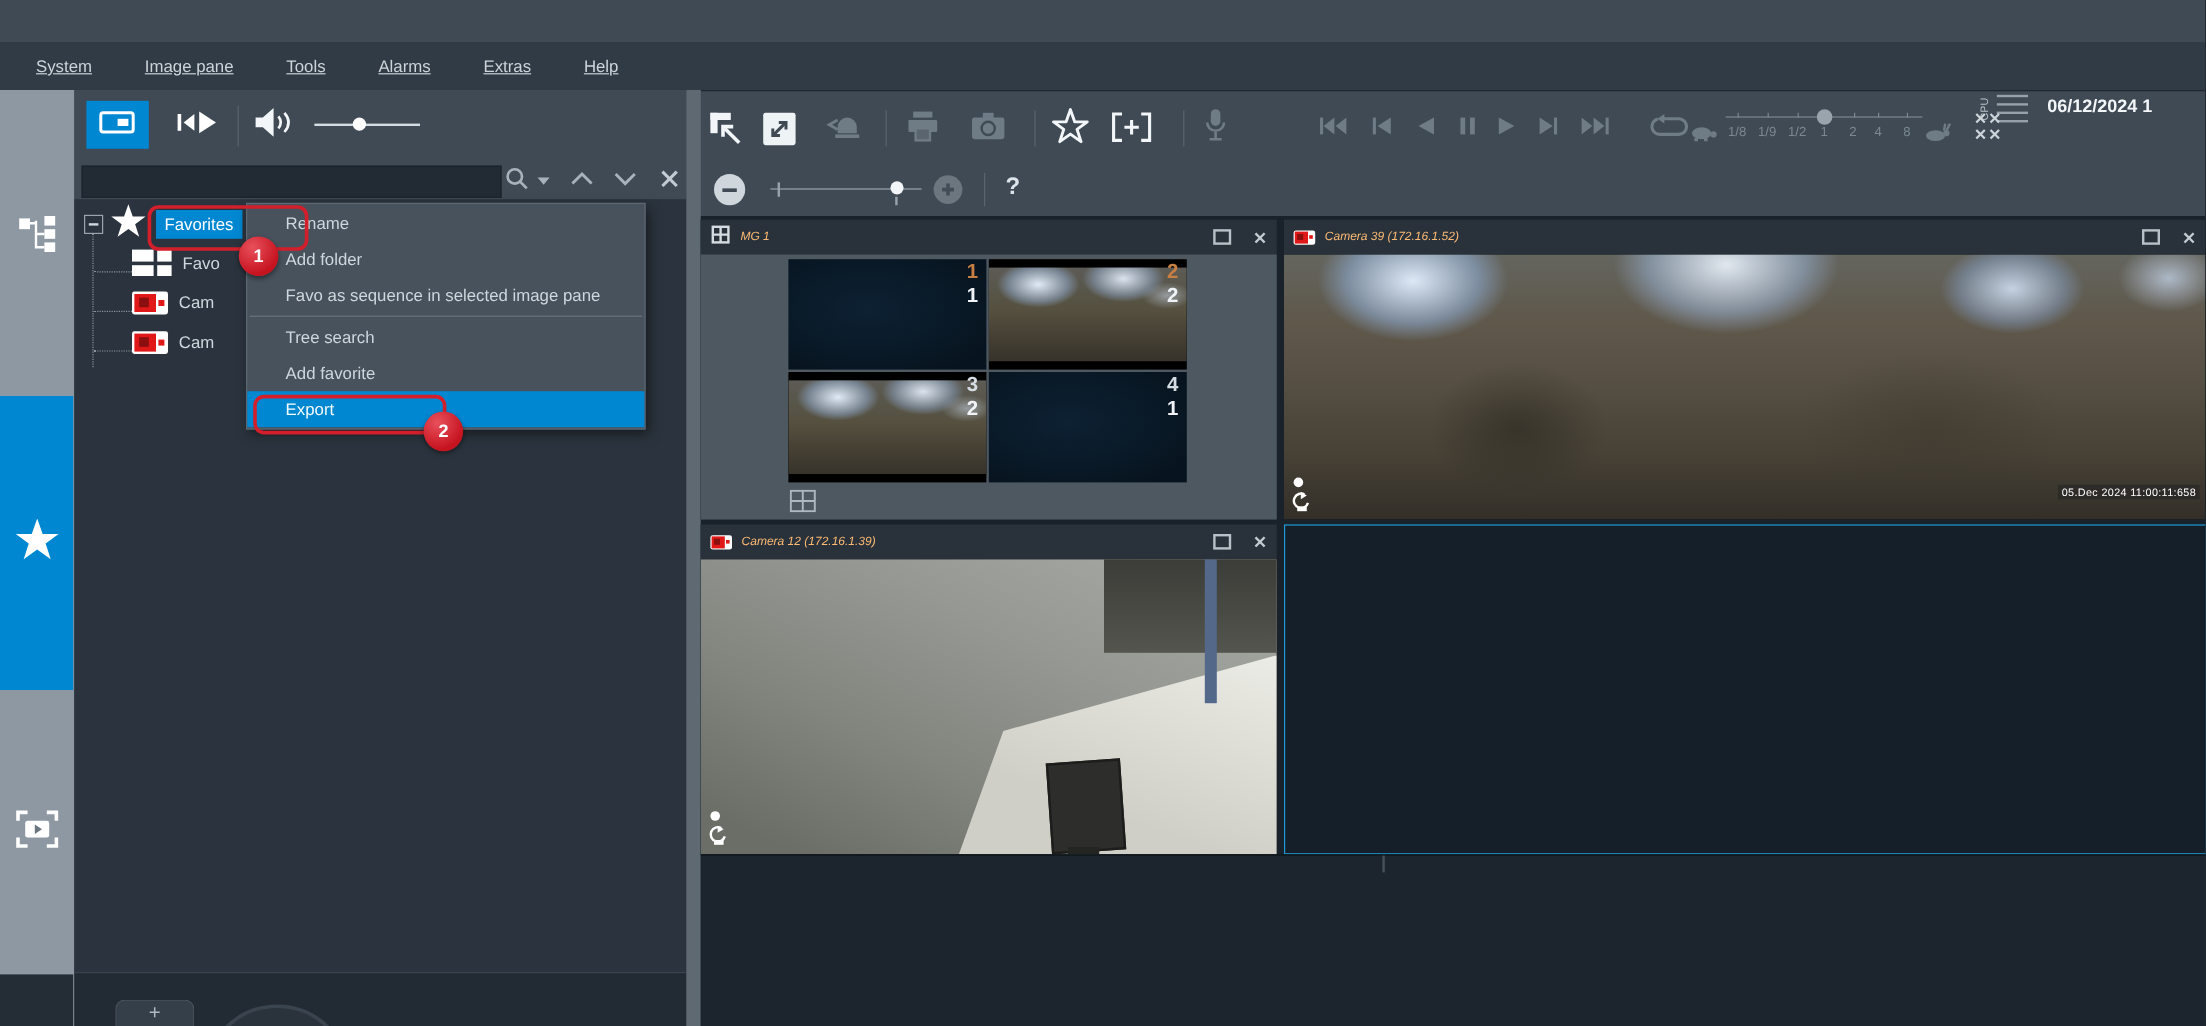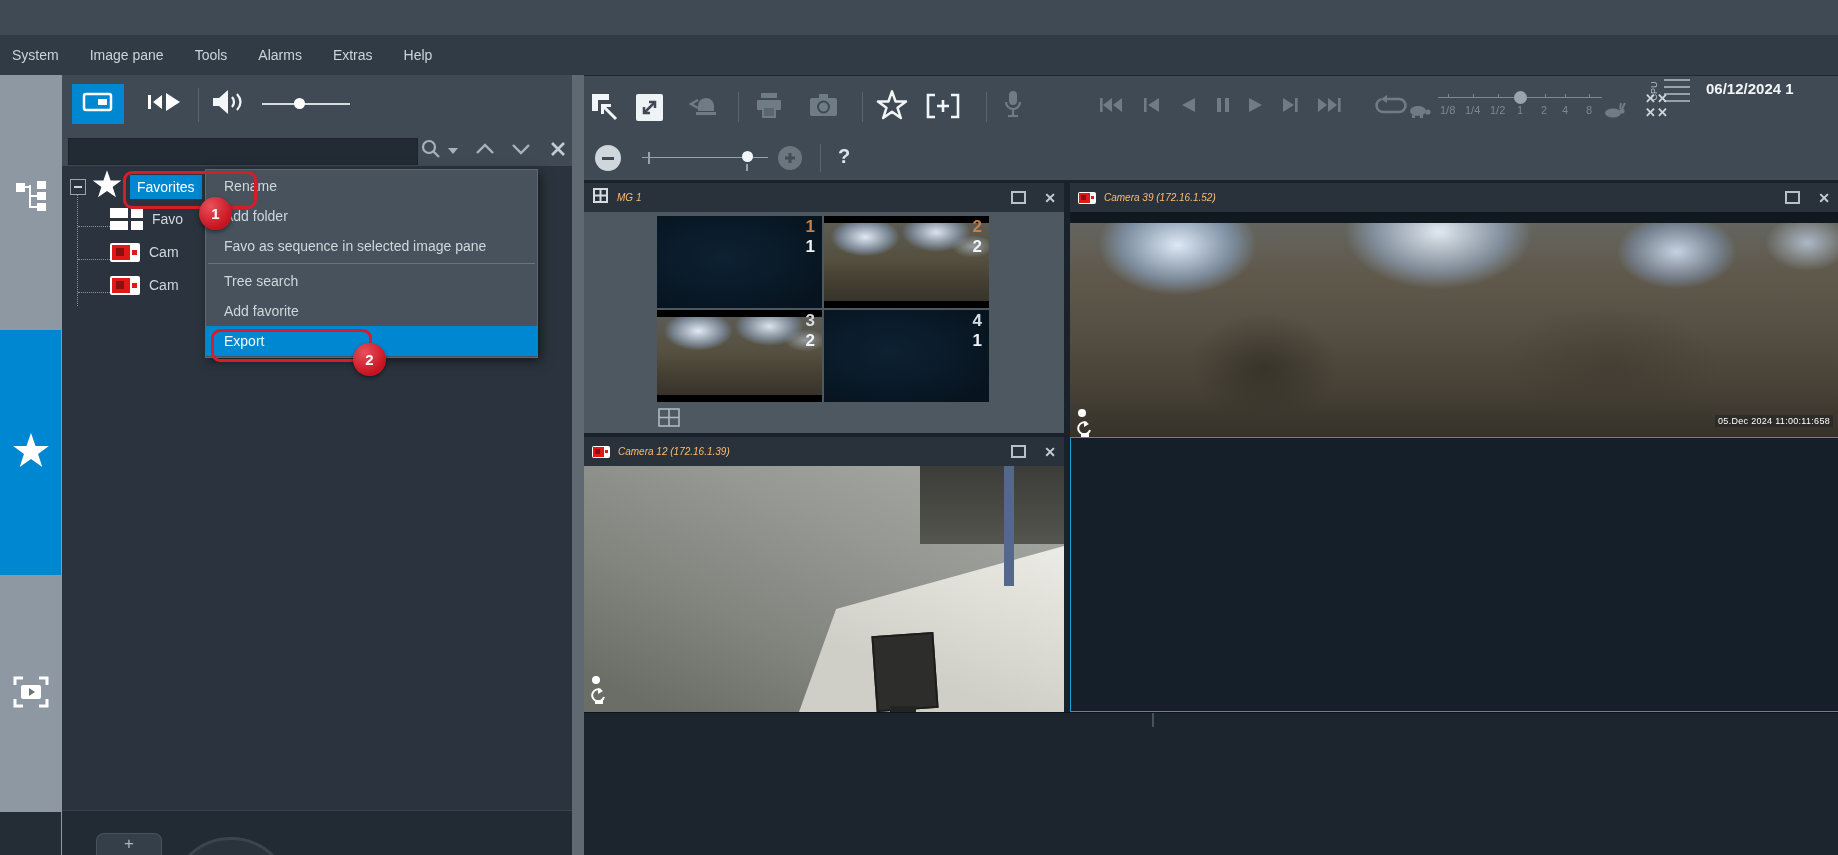--- a/index.html
+++ b/index.html
@@ -19,21 +19,21 @@
   .tree-area{position:absolute;left:0;top:91px;width:510px;height:644px;background:#2b343e;}
   .tree-bottom{position:absolute;left:0;top:735px;width:510px;height:45px;background:#222b33;border-top:1px solid #39434d;}
   .splitter{position:absolute;left:572px;top:75px;width:12px;height:780px;background:#5e6972;}
   .srch-ic{color:#a8b2ba;}
   .tree-label{font-size:14px;color:#cfd7de;white-space:nowrap;text-align:right;}
   .dotted-v{position:absolute;border-left:1px dotted #8a949e;width:0;}
   .dotted-h{position:absolute;border-top:1px dotted #8a949e;height:0;}
   
   .ctxmenu{position:absolute;left:205px;top:169px;width:331px;background:#47525c;border:1px solid #5d6872;
            box-shadow:3px 4px 10px rgba(0,0,0,.5);z-index:50;padding:1px 0;}
-  .ctx-item{height:30px;display:flex;align-items:center;padding-left:18px;font-size:14px;color:#cfd7de;}
+  .ctx-item{height:30px;display:flex;align-items:center;padding-left:32px;font-size:14px;color:#cfd7de;}
   .ctx-item.hl{background:#0087d1;color:#f2f9fd;}
   .ctx-sep{height:1px;background:#6a747e;margin:2px 2px;}
   
   .anno-rect{position:absolute;border:3px solid #d21f2b;border-radius:9px;z-index:60;}
   .anno-badge{position:absolute;width:33px;height:33px;border-radius:50%;z-index:61;
       background:radial-gradient(circle at 35% 28%,#e8505b,#c61320 70%);
       box-shadow:0 2px 4px rgba(0,0,0,.45);display:flex;align-items:center;justify-content:center;
       color:#fff;font-size:15px;font-weight:bold;}
   
   .tbtn{position:absolute;display:flex;align-items:center;justify-content:center;}
@@ -82,21 +82,21 @@
   .pane-sel{background:#141f29;border:1px solid #1f9cd8;}
   .bottomstrip{position:absolute;left:0;top:532px;width:1254px;height:143px;background:#1c252d;border-top:1px solid #0d141a;}
 </style>
 </head>
 <body>
 
 <div id="app">
 
 
   <div class="menubar">
-    <div style="display:flex;gap:27px;align-items:center;height:40px;padding-left:10px;">
+    <div style="display:flex;gap:40px;align-items:center;height:40px;padding-left:28px;text-decoration:underline;">
       <span class="menu-item">System</span>
       <span class="menu-item">Image pane</span>
       <span class="menu-item">Tools</span>
       <span class="menu-item">Alarms</span>
       <span class="menu-item">Extras</span>
       <span class="menu-item">Help</span>
     </div>
     <div class="abs" style="left:1650px;top:42px;width:46px;height:28px;">
       <span style="position:absolute;left:-6px;top:9px;font-size:9px;color:#b7c0c7;transform:rotate(-90deg);">CPU</span>
       <div style="position:absolute;left:14px;top:2px;width:26px;height:2px;background:#97a1aa;"></div>
@@ -391,21 +391,21 @@
   <div class="abs" style="left:1438px;top:97px;width:164px;height:1px;background:#7b8791;"></div>
   <span class="tick" style="left:1448px;"></span>
     <span class="tick" style="left:1473px;"></span>
     <span class="tick" style="left:1498px;"></span>
     <span class="tick" style="left:1520px;"></span>
     <span class="tick" style="left:1545px;"></span>
     <span class="tick" style="left:1565px;"></span>
     <span class="tick" style="left:1589px;"></span>
   <div class="abs" style="left:1514px;top:91px;width:13px;height:13px;border-radius:50%;background:#9aa4ad;"></div>
   <span class="speed-lbl" style="left:1440px;">1/8</span>
-  <span class="speed-lbl" style="left:1465px;">1/4</span>
+  <span class="speed-lbl" style="left:1465px;">1/9</span>
   <span class="speed-lbl" style="left:1490px;">1/2</span>
   <span class="speed-lbl" style="left:1517px;">1</span>
   <span class="speed-lbl" style="left:1541px;">2</span>
   <span class="speed-lbl" style="left:1562px;">4</span>
   <span class="speed-lbl" style="left:1586px;">8</span>
   <div class="tbtn" style="left:1602px;top:102px;">
     <svg width="24" height="16" viewBox="0 0 24 16">
         <ellipse cx="11" cy="11" rx="8" ry="4.5" fill="#6f7b85"></ellipse>
         <circle cx="20" cy="9" r="2.6" fill="#6f7b85"></circle>
         <line x1="20" y1="7" x2="23" y2="1" stroke="#6f7b85" stroke-width="2"></line>
@@ -483,21 +483,21 @@
       <div class="pane-head">
         <span class="camred">
             <span class="r1"></span>
             <span class="r2"></span>
             <span class="r3"></span>
           </span>
         <span class="pane-title">Camera 39 (172.16.1.52)</span>
         <span class="pane-max"></span>
         <span class="pane-x">✕</span>
       </div>
-      <div class="pane-content" style="height:221px;margin-top:11px;">
+      <div class="pane-content" style="height:221px;">
         <div class="cam39img"></div>
         <div class="abs" style="left:120px;top:90px;width:150px;height:110px;background:radial-gradient(ellipse,rgba(40,38,30,.55),rgba(0,0,0,0) 70%);"></div>
         <div class="abs" style="left:430px;top:80px;width:220px;height:130px;background:radial-gradient(ellipse,rgba(60,55,45,.5),rgba(0,0,0,0) 70%);"></div>
         <span class="recdot" style="left:8px;top:186px;"></span>
         <span class="abs" style="left:5px;top:198px;">
           <svg width="18" height="17" viewBox="0 0 18 17">
               <path d="M15 9 a6 6 0 1 1 -3-7" fill="none" stroke="#fff" stroke-width="2"></path>
               <path d="M9 0 L14 3 L9 6 Z" fill="#fff"></path>
               <rect x="6" y="12" width="8" height="4" fill="#fff"></rect>
             </svg>

